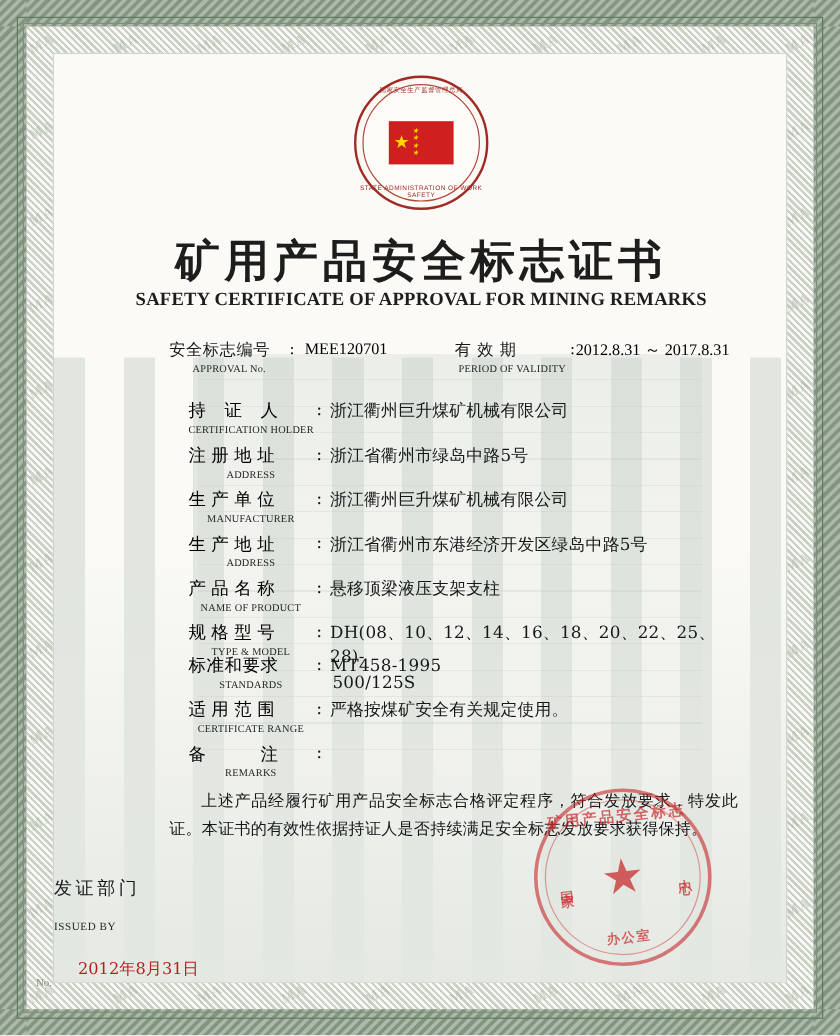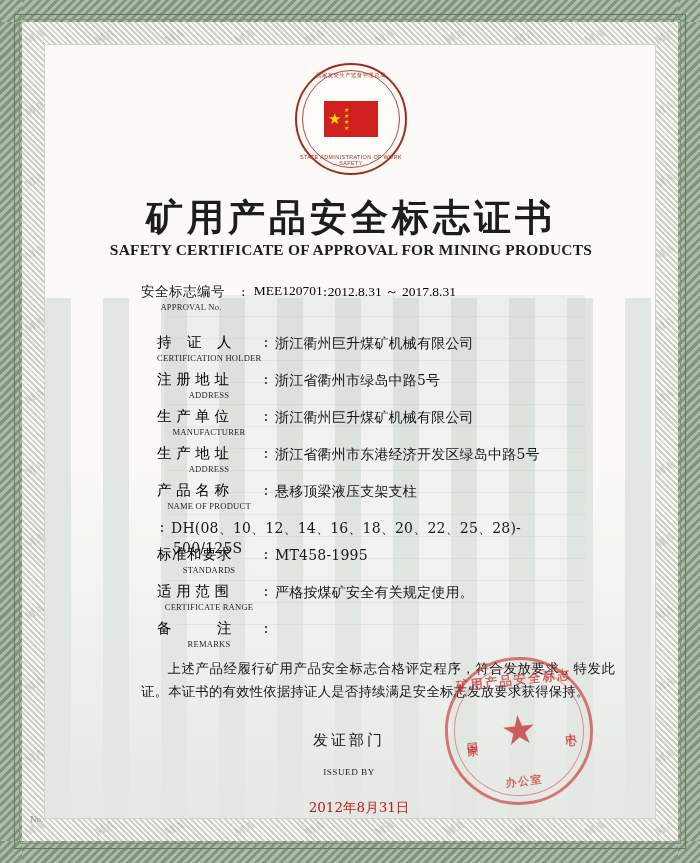--- a/index.html
+++ b/index.html
@@ -311,21 +311,21 @@
     text-align: justify;
     letter-spacing: 0.2px;
   }
   .statement .indent { display: inline-block; width: 26px; }
 
   
   .issued {
     position: absolute;
     top: 686px;
     left: 0; right: 4px;
-    text-align: center;
+    text-align: left;
   }
   .issued .issued-cn {
     font-family: "DejaVu Serif", serif;
     font-size: 15px;
     letter-spacing: 3px;
     color: #15181a;
   }
   .issued .issued-en {
     font-family: "Liberation Serif", serif;
     font-size: 9.2px;
@@ -558,29 +558,33 @@
                 <i>★</i>
                 <i>★</i>
                 <i>★</i>
             </span>
           </div>
           <div class="arc-bottom">STATE ADMINISTRATION OF WORK SAFETY</div>
         </div>
       </div>
 
       <div class="title-cn">矿用产品安全标志证书</div>
-      <div class="title-en">SAFETY CERTIFICATE OF APPROVAL FOR MINING PRODUCTS</div>
+      <div class="title-en">SAFETY CERTIFICATE OF APPROVAL FOR MINING REMARKS</div>
 
       <div class="row-approval">
         <div class="lbl approval-left">
           <span class="lbl-cn">安全标志编号</span>
           <span class="lbl-en">APPROVAL No.</span>
         </div>
         <div class="val">:</div>
         <div class="approval-val">MEE120701</div>
+        <div class="lbl approval-mid">
+          <span class="lbl-cn">有 效 期</span>
+          <span class="lbl-en">PERIOD OF VALIDITY</span>
+        </div>
         <div class="val">:</div>
         <div class="approval-validity">2012.8.31 ～ 2017.8.31</div>
       </div>
 
       <div class="fields">
 
         <div class="field">
           <div class="label">
             <span class="lbl-cn">持　证　人</span>
             <span class="lbl-en">CERTIFICATION HOLDER</span>
@@ -619,20 +623,24 @@
         <div class="field">
           <div class="label">
             <span class="lbl-cn">产 品 名 称</span>
             <span class="lbl-en">NAME OF PRODUCT</span>
           </div>
           <div class="colon">:</div>
           <div class="value">悬移顶梁液压支架支柱</div>
         </div>
 
         <div class="field">
+          <div class="label">
+            <span class="lbl-cn">规 格 型 号</span>
+            <span class="lbl-en">TYPE &amp; MODEL</span>
+          </div>
           <div class="colon">:</div>
           <div class="value">
             <span>DH(08、10、12、14、16、18、20、22、25、28)-</span>
             <span class="value-2nd-line">500/125S</span>
           </div>
         </div>
 
       </div>
 
       <div class="fields-lower">

